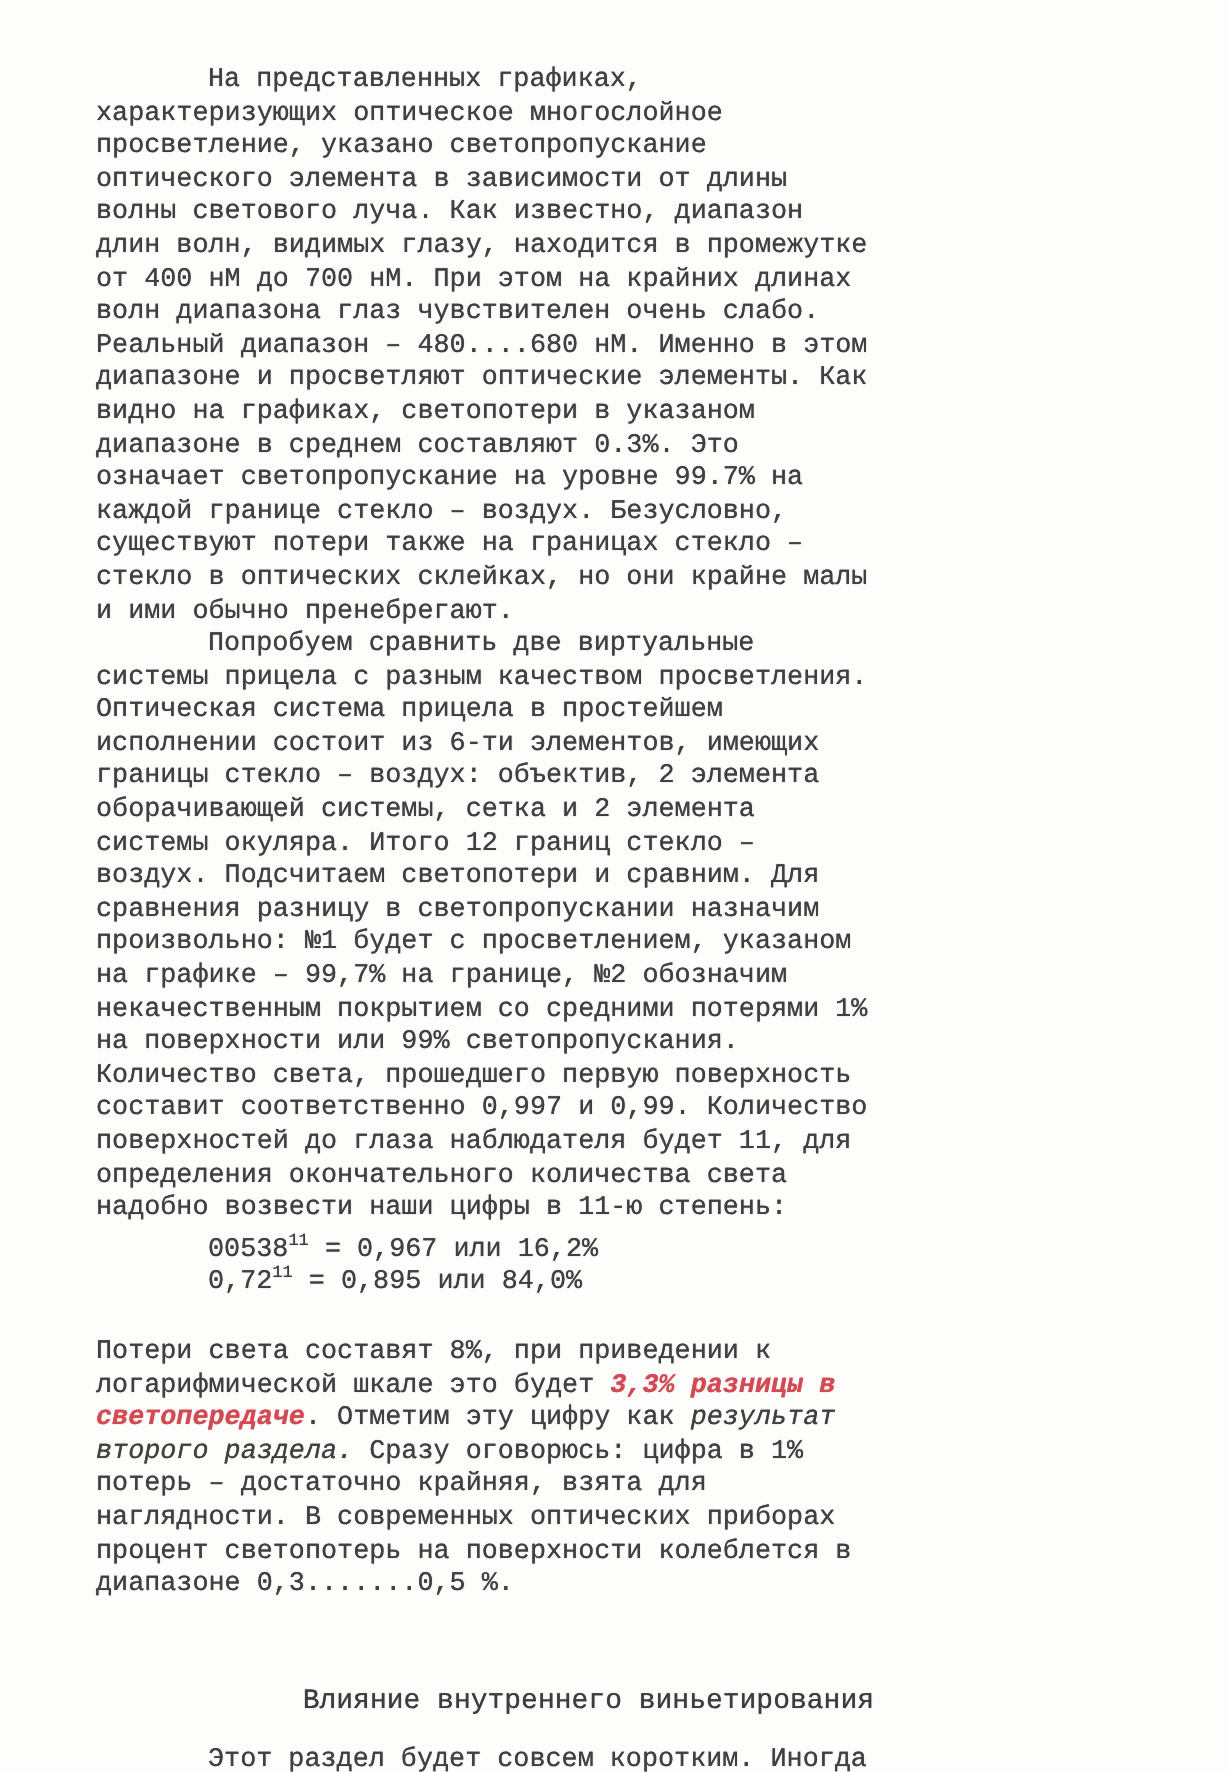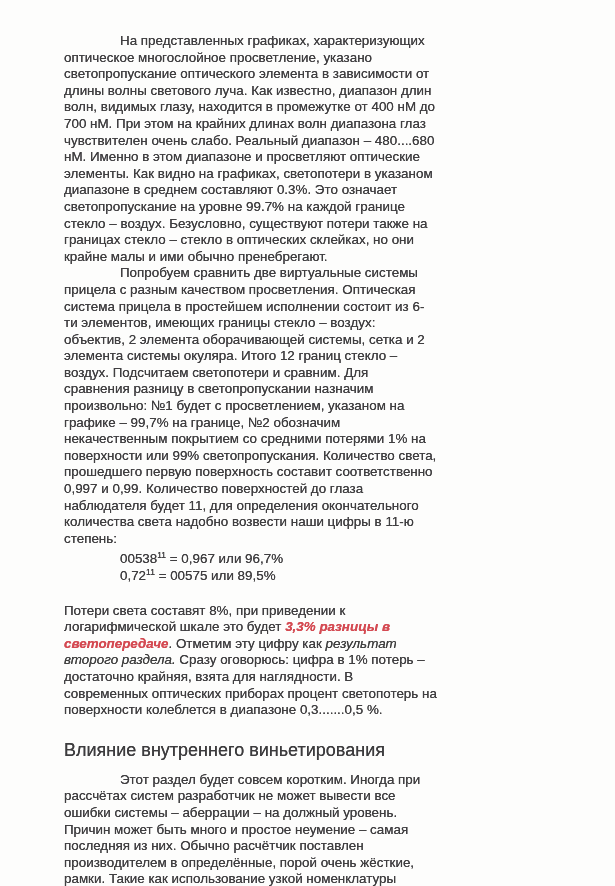--- a/index.html
+++ b/index.html
@@ -6,22 +6,22 @@
     margin: 0;
     padding: 0;
     background: #fdfdfc;
   }
   .page {
     position: relative;
     width: 487px;
     height: 886px;
     box-sizing: border-box;
     background: #fdfdfc;
-    padding: 33px 50px 0 64px;
-    font-family: Liberation Sans, sans-serif;
+    padding: 33px 50px 0 48px;
+    font-family: Liberation Mono, monospace;
     color: #403f41;
     overflow: hidden;
     text-shadow: 0 0 0.4px;
   }
   .para {
     font-size: 13.4px;
     line-height: 16.6px;
     text-align: left;
     margin: 0;
   }
@@ -33,24 +33,24 @@
   .formula-line {
     font-size: 13.4px;
     line-height: 16.6px;
   }
   .formula-line sup {
     font-size: 8.5px;
     line-height: 0;
     vertical-align: super;
   }
   .section-heading {
-    text-align: left;
-    font-size: 18px;
+    text-align: right;
+    font-size: 14px;
     line-height: 19px;
-    margin: 22px 0 12px 0;
+    margin: 40px 0 12px 0;
     color: #3d3c3e;
   }
   .red-bold-italic {
     color: #d44a52;
     font-weight: bold;
     font-style: italic;
   }
   .red-light-italic {
     color: #404040;
     font-style: italic;
@@ -74,22 +74,22 @@
   }
 </style>
 </head>
 <body>
 
 <div class="page">
   <div id="doc-content">
       <div class="para indent">На представленных графиках, характеризующих оптическое многослойное просветление, указано светопропускание оптического элемента в зависимости от длины волны светового луча. Как известно, диапазон длин волн, видимых глазу, находится в промежутке от 400 нМ до 700 нМ. При этом на крайних длинах волн диапазона глаз чувствителен очень слабо. Реальный диапазон – 480....680 нМ. Именно в этом диапазоне и просветляют оптические элементы. Как видно на графиках, светопотери в указаном диапазоне в среднем составляют 0.3%. Это означает светопропускание на уровне 99.7% на каждой границе стекло – воздух. Безусловно, существуют потери также на границах стекло – стекло в оптических склейках, но они крайне малы и ими обычно пренебрегают.</div>
       <div class="para indent">Попробуем сравнить две виртуальные системы прицела с разным качеством просветления. Оптическая система прицела в простейшем исполнении состоит из 6-ти элементов, имеющих границы стекло – воздух: объектив, 2 элемента оборачивающей системы, сетка и 2 элемента системы окуляра. Итого 12 границ стекло – воздух. Подсчитаем светопотери и сравним. Для сравнения разницу в светопропускании назначим произвольно: №1 будет с просветлением, указаном на графике – 99,7% на границе, №2 обозначим некачественным покрытием со средними потерями 1% на поверхности или 99% светопропускания. Количество света, прошедшего первую поверхность составит соответственно 0,997 и 0,99. Количество поверхностей до глаза наблюдателя будет 11, для определения окончательного количества света надобно возвести наши цифры в 11-ю степень:</div>
       <div class="formulas">
-        <div class="formula-line"><span>00538</span><sup>11</sup> <span>= 0,967 или 96,7%</span></div>
-        <div class="formula-line"><span>0,72</span><sup>11</sup> <span>= 00575 или 89,5%</span></div>
+        <div class="formula-line"><span>00538</span><sup>11</sup> <span>= 0,967 или 16,2%</span></div>
+        <div class="formula-line"><span>0,72</span><sup>11</sup> <span>= 0,895 или 84,0%</span></div>
       </div>
       <div class="para"><span>Потери света составят 8%, при приведении к логарифмической шкале это будет </span><span class="red-bold-italic">3,3% разницы в светопередаче</span><span>. Отметим эту цифру как </span><span class="red-light-italic">результат второго раздела.</span><span> Сразу оговорюсь: цифра в 1% потерь – достаточно крайняя, взята для наглядности. В современных оптических приборах процент светопотерь на поверхности колеблется в диапазоне 0,3.......0,5 %.</span></div>
       <div class="section-heading">Влияние внутреннего виньетирования</div>
       <div class="para indent">Этот раздел будет совсем коротким. Иногда при рассчётах систем разработчик не может вывести все ошибки системы – аберрации – на должный уровень. Причин может быть много и простое неумение – самая последняя из них. Обычно расчётчик поставлен производителем в определённые, порой очень жёсткие, рамки. Такие как использование узкой номенклатуры оптического стекла или определённых радиусов оптических поверхностей, что обычно вызвано ценовыми рамками на конечное изделие и, как следствие, минимизацией затрат на его производство. Результатом является сознательное уменьшение сечения световых пучков и, как следствие, светопотери системы. Обычно это выражается в несоответствии диаметра выходного зрачка заявленому. Т.е. если проще, то прицел использует не весь световой диаметр передней линзы – пучки режутся диаметрами внутренних оптических деталей.</div>
       <div class="conclusion-label">ВЫВОД</div>
       <div class="conclusion-text">Наиболее влиятельным на световосприимчивость оптического прибора является его поле зрения.</div>
     </div>
 </div>
 
 </body></html>

